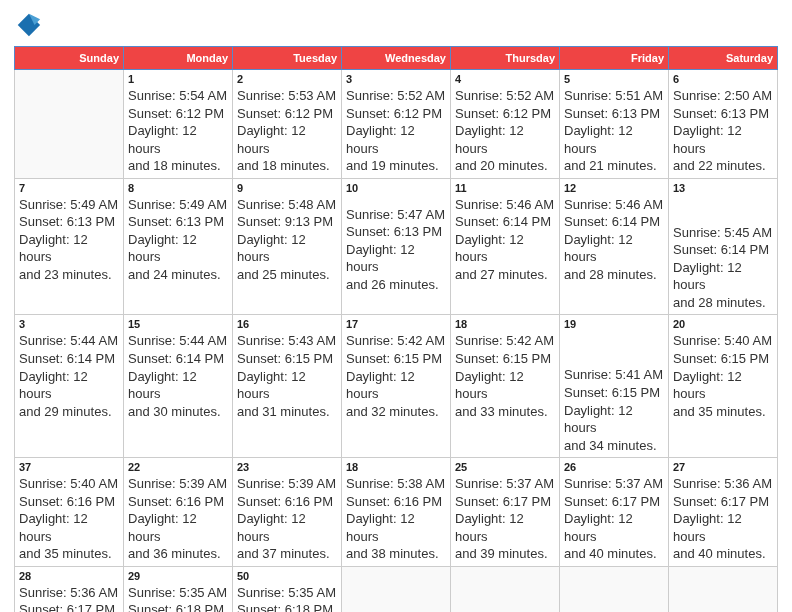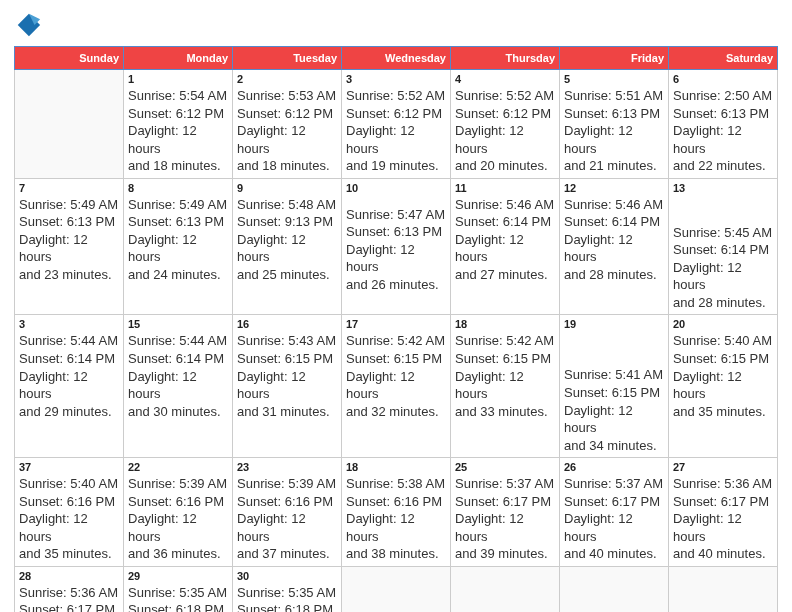--- a/index.html
+++ b/index.html
@@ -341,21 +341,21 @@
 and 41 minutes.</div>
           </td>
           <td>
             <span class="day-num">29</span>
             <div class="cell-info" style="white-space: pre-line;">Sunrise: 5:35 AM
 Sunset: 6:18 PM
 Daylight: 12 hours
 and 42 minutes.</div>
           </td>
           <td>
-            <span class="day-num">30</span>
+            <span class="day-num">50</span>
             <div class="cell-info" style="white-space: pre-line;">Sunrise: 5:35 AM
 Sunset: 6:18 PM
 Daylight: 12 hours
 and 43 minutes.</div>
           </td>
           <td class="empty-cell"></td>
           <td class="empty-cell"></td>
           <td class="empty-cell"></td>
           <td class="empty-cell"></td>
         </tr>

